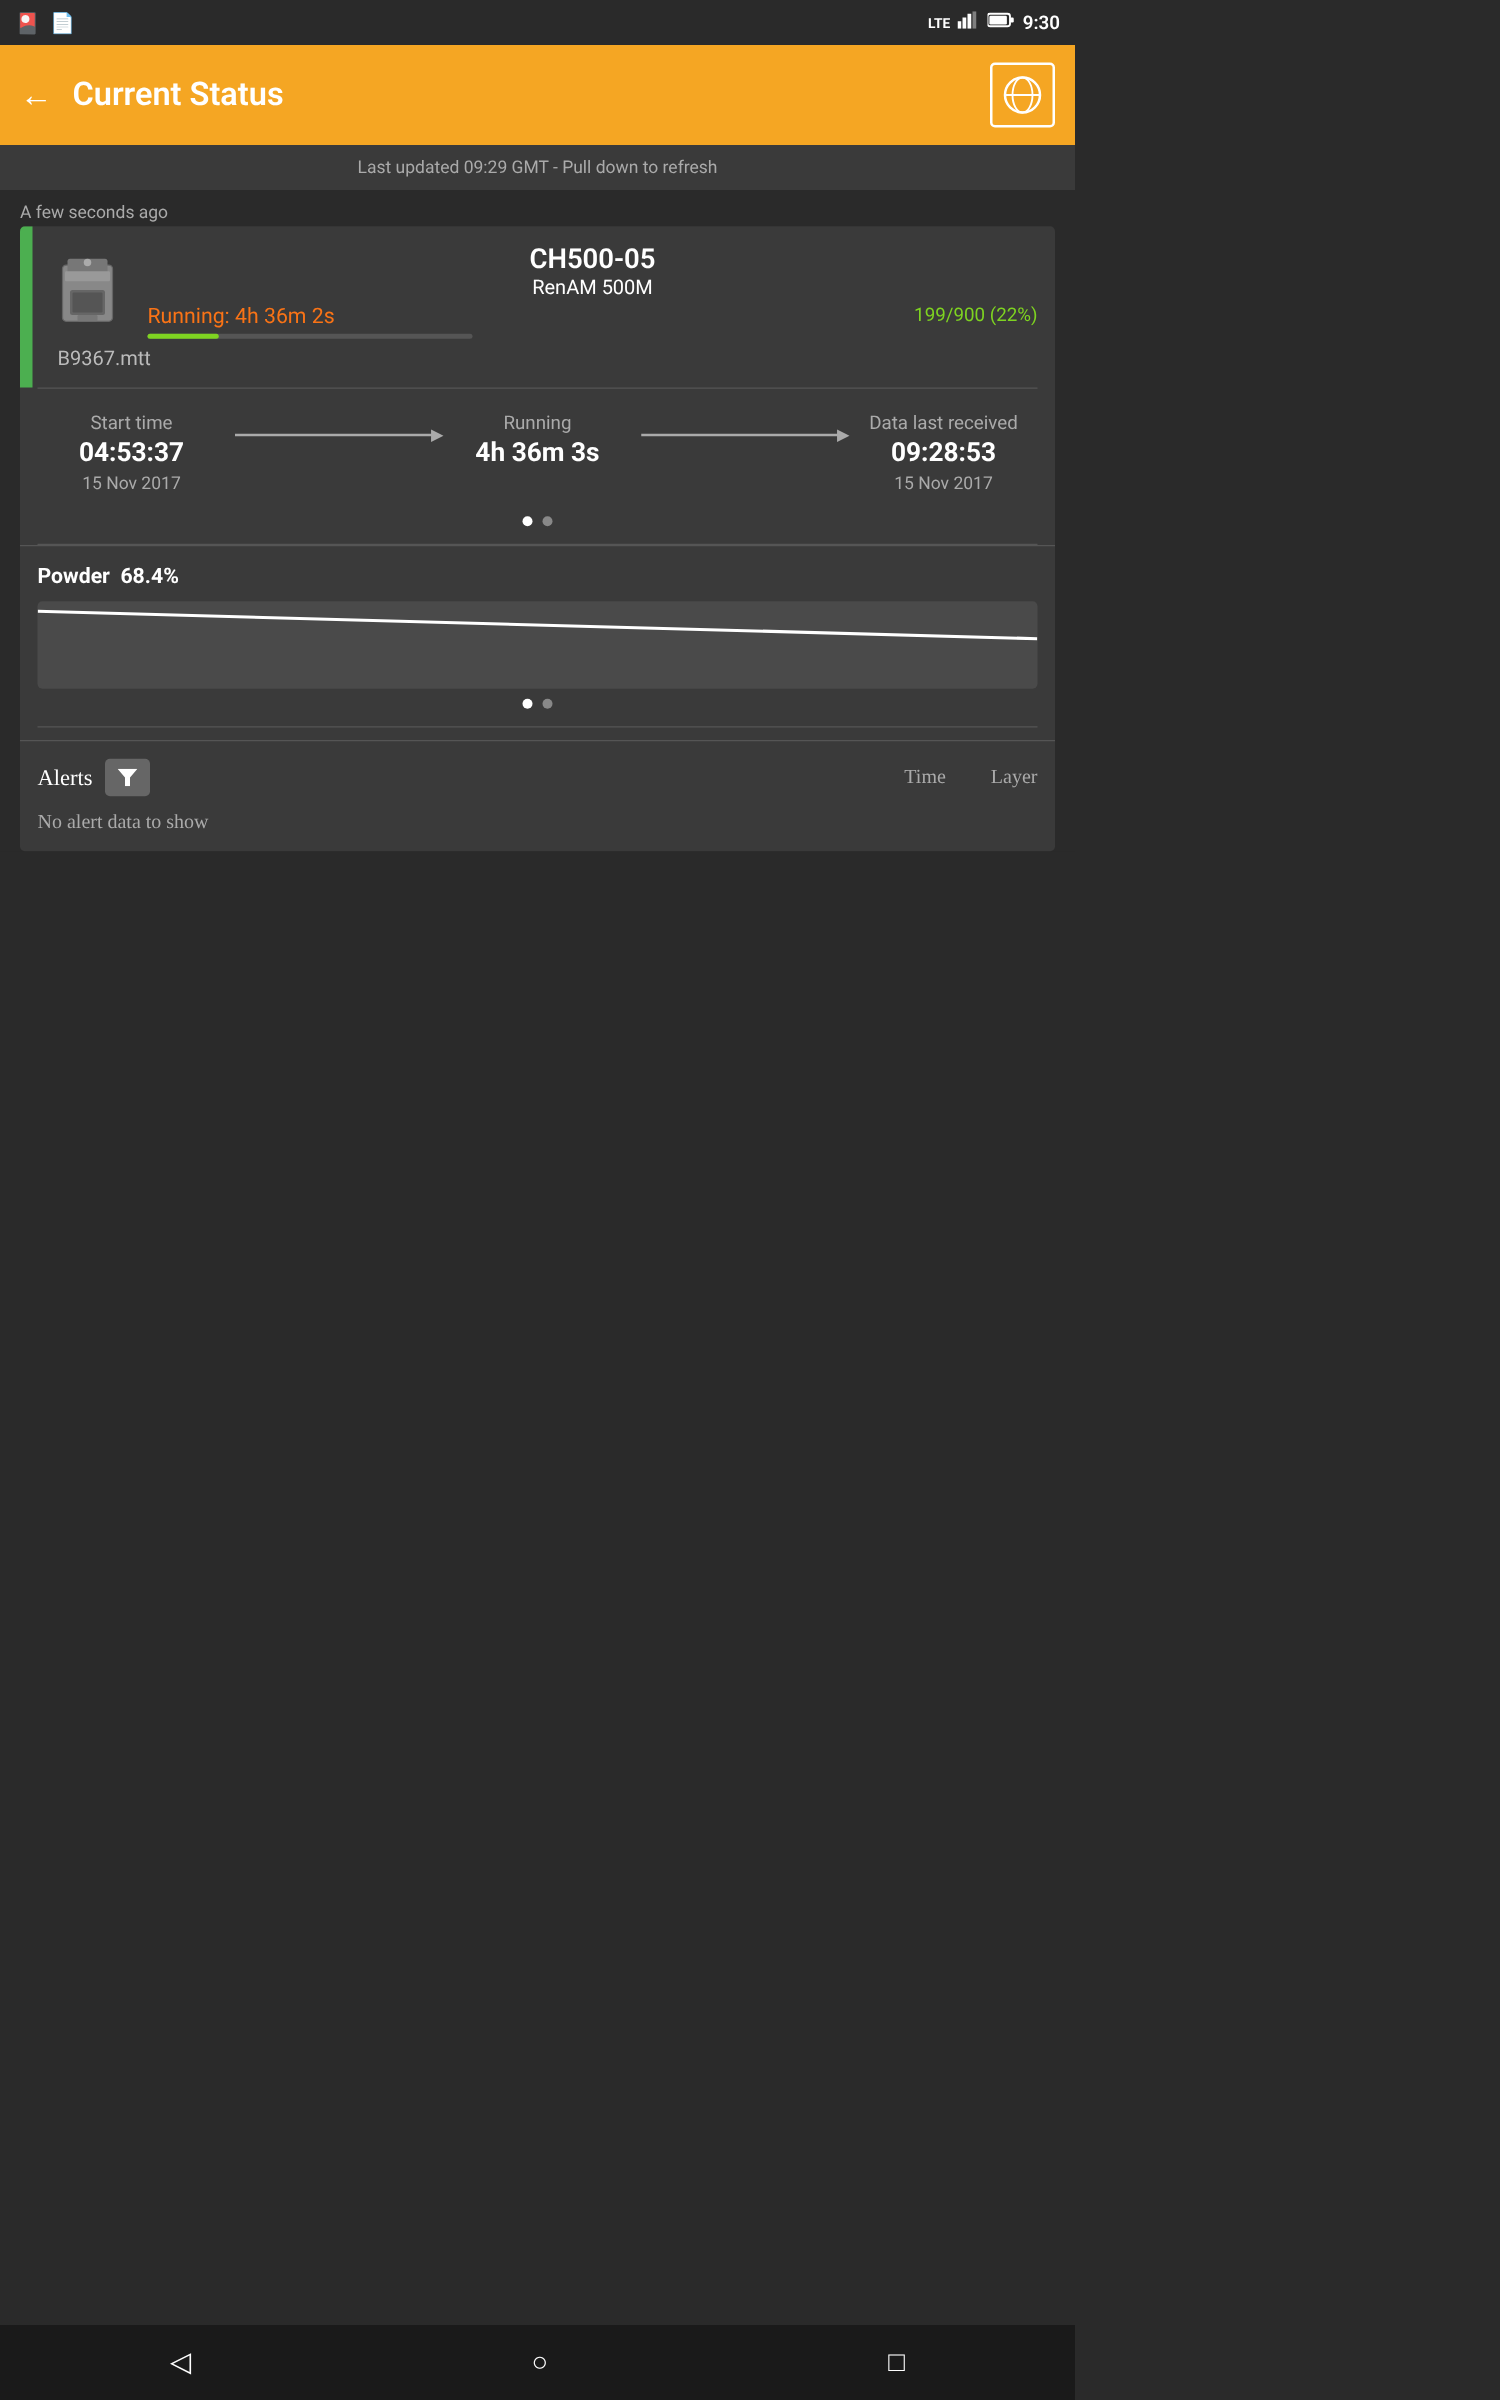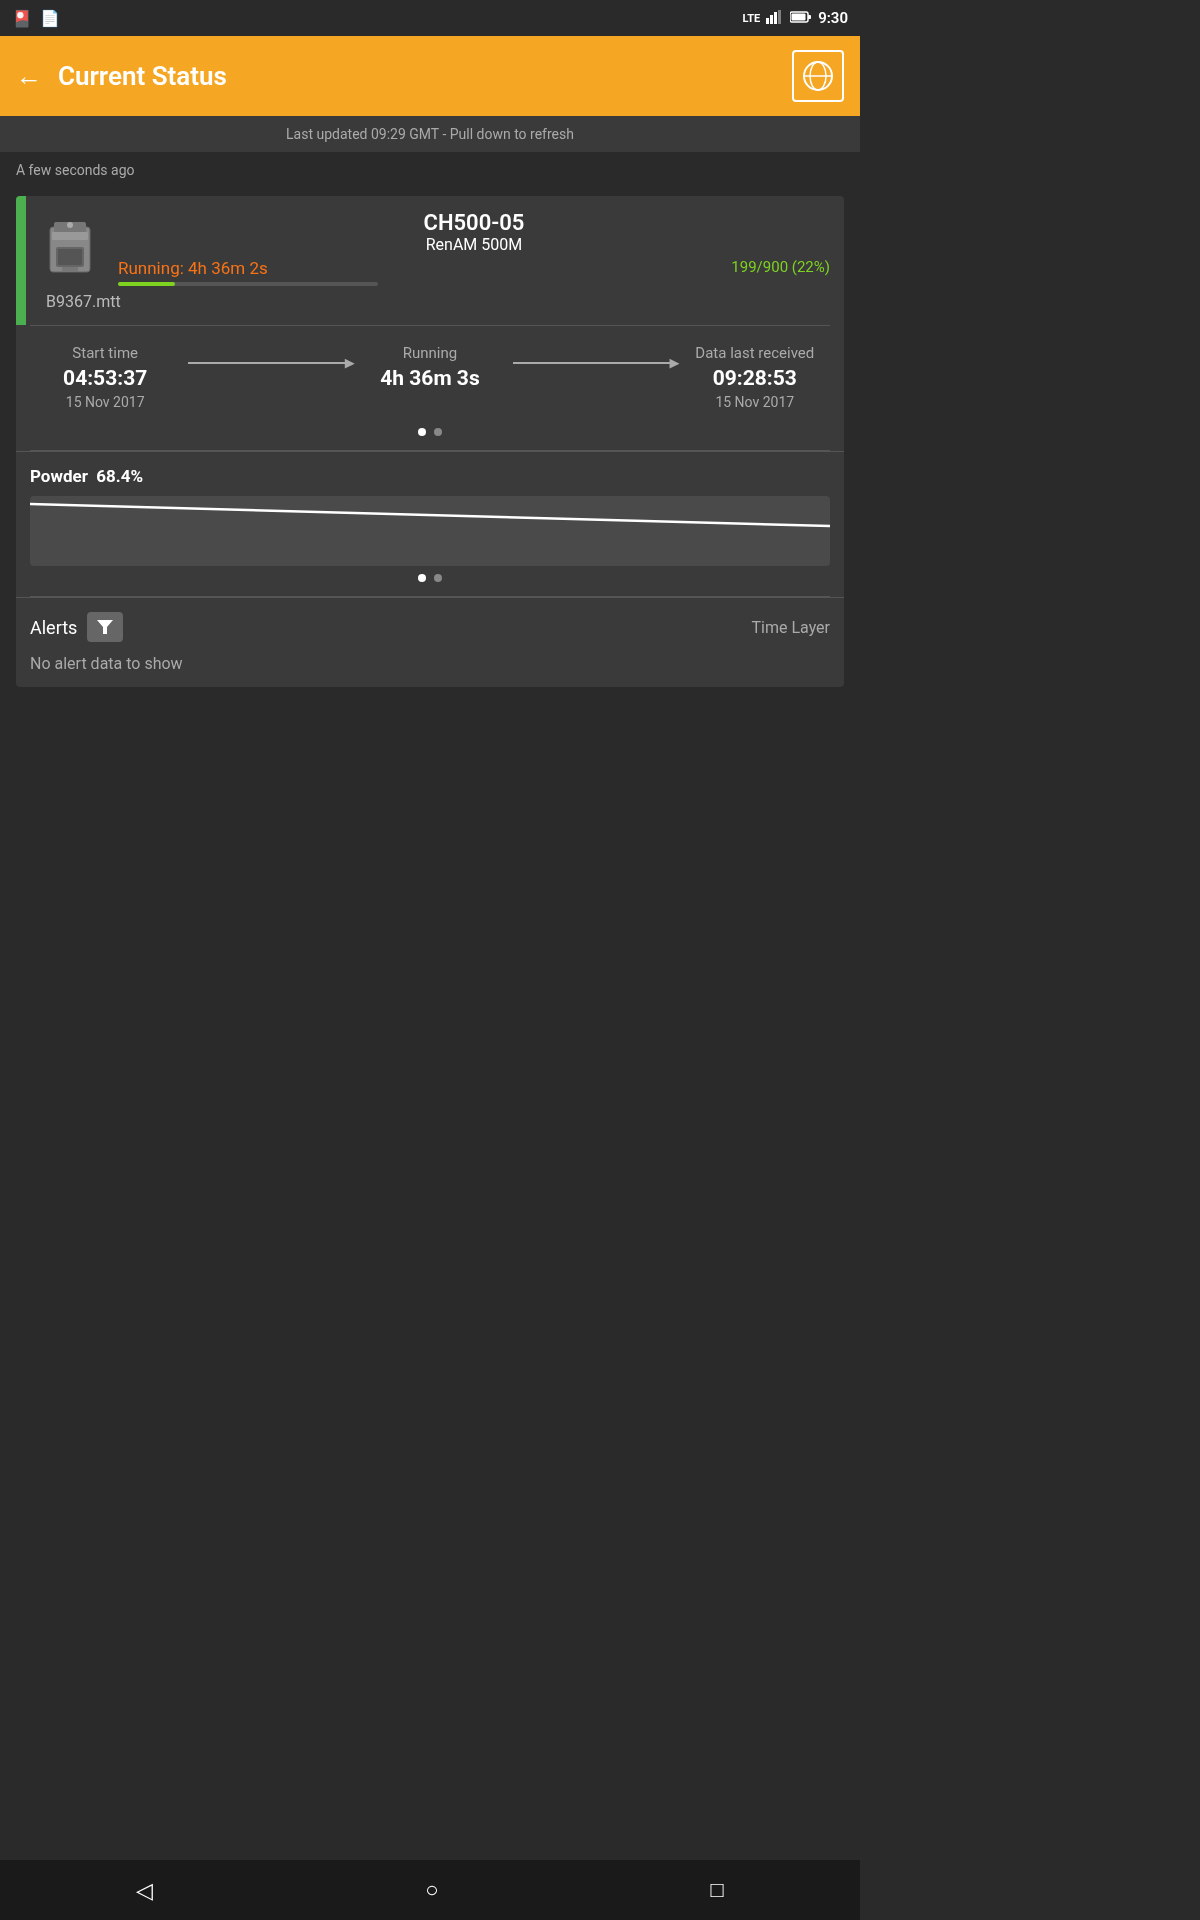--- a/index.html
+++ b/index.html
@@ -81,21 +81,21 @@
 
     
     .main-content {
       background: #2a2a2a;
       padding: 0 16px;
     }
 
     .time-ago {
       font-size: 14px;
       color: #aaaaaa;
-      padding: 10px 0 18px 0;
+      padding: 10px 0 3px 0;
     }
 
     
     .machine-card {
       background: #3a3a3a;
       border-radius: 4px;
       overflow: hidden;
     }
 
     .machine-header {
@@ -248,21 +248,22 @@
       background: #4a4a4a;
       border-radius: 4px;
       position: relative;
       overflow: hidden;
     }
 
     
     .alerts-section {
       padding: 14px 14px 14px 14px;
       border-top: 1px solid #555;
-      margin-top: 0;
+      margin-top: 10px;
+      font-family: Liberation Serif, serif;
     }
     .alerts-header {
       display: flex;
       align-items: center;
       justify-content: space-between;
       margin-bottom: 12px;
     }
     .alerts-left {
       display: flex;
       align-items: center;
@@ -278,21 +279,21 @@
       border-radius: 4px;
       width: 36px;
       height: 30px;
       display: flex;
       align-items: center;
       justify-content: center;
       cursor: pointer;
     }
     .alerts-right {
       display: flex;
-      gap: 4px;
+      gap: 36px;
       justify-content: space-between;
     }
     .alerts-col-label {
       font-size: 16px;
       color: #aaaaaa;
       cursor: pointer;
     }
     .no-alert {
       font-size: 16px;
       color: #aaaaaa;

